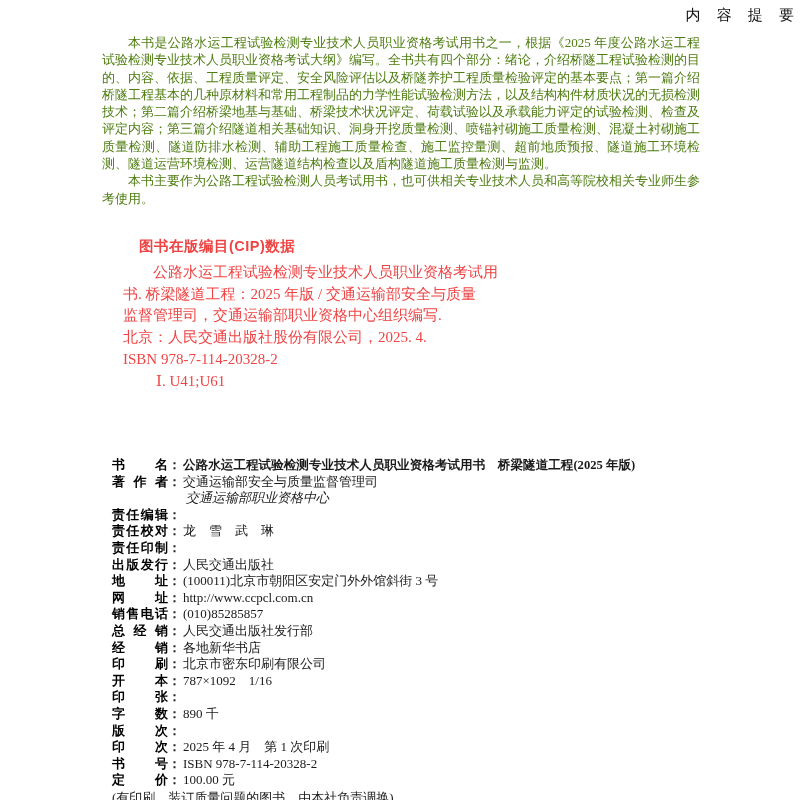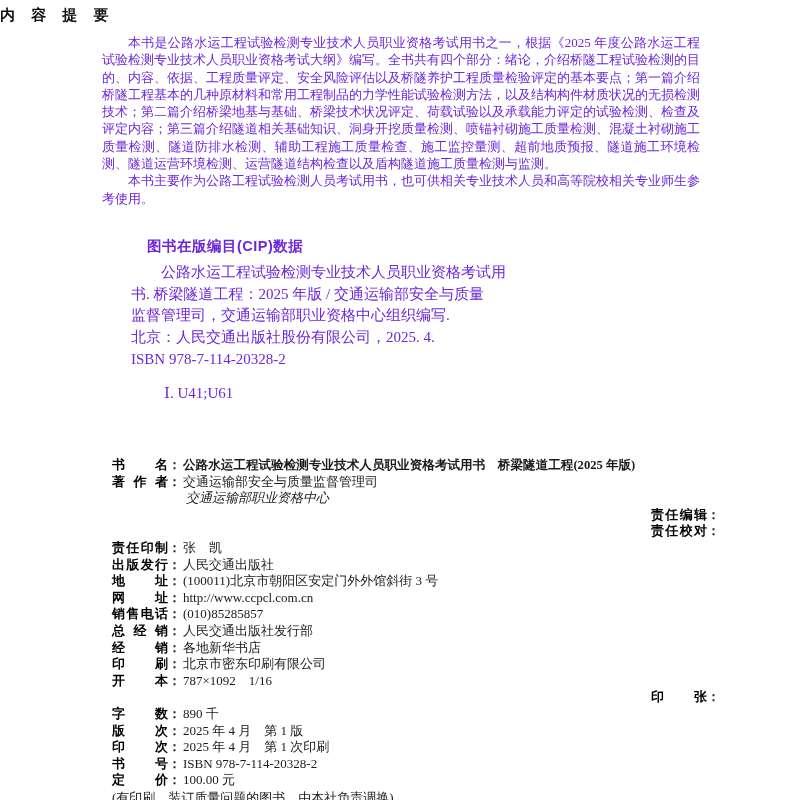--- a/index.html
+++ b/index.html
@@ -10,67 +10,67 @@
     font-family: "Liberation Serif", "DejaVu Serif", serif;
     position: relative;
     overflow: hidden;
   }
   .page { position: absolute; inset: 0; background: #fff; }
 
   
   .summary-title {
     position: absolute;
     top: 6px; left: 0; right: 0;
-    text-align: left;
-    font-family: "Liberation Sans", "DejaVu Sans", sans-serif;
-    font-weight: bold;
+    text-align: right;
+    font-family: "Liberation Sans", "DejaVu Sans", sans-serif;
+    font-weight: normal;
     font-size: 15px;
     letter-spacing: 6px;
     color: #111;
   }
   .summary-body {
     position: absolute;
     top: 34px; left: 102px; width: 598px;
     font-size: 13px;
     line-height: 17.3px;
     text-align: justify;
-    color: #6d28d9;
+    color: #4d7c0f;
   }
   .summary-body p { text-indent: 2em; }
 
   
   .cip {
     position: absolute;
-    top: 236px; left: 131px; width: 460px;
+    top: 236px; left: 123px; width: 460px;
     font-size: 15px;
     line-height: 21.8px;
-    color: #6d28d9;
+    color: #ef4444;
   }
   .cip-header {
     font-family: "Liberation Sans", "DejaVu Sans", sans-serif;
     font-weight: bold;
     font-size: 14.5px;
     text-indent: 1.1em;
     margin-bottom: 4px;
     letter-spacing: 0.5px;
   }
   .cip-line { white-space: nowrap; }
   .cip-l0 { text-indent: 2em; }
-  .cip-l5 { text-indent: 2.2em; margin-top: 12px; }
+  .cip-l5 { text-indent: 2.2em; }
   .cip-l6 { text-indent: 1em; }
 
   
   .colophon {
     position: absolute;
     top: 457px; left: 112px; width: 610px;
     font-size: 13px;
     line-height: 16.6px;
     color: #1a1a1a;
   }
-  .c-row { display: flex; align-items: baseline; white-space: nowrap; justify-content: flex-end; }
+  .c-row { display: flex; align-items: baseline; white-space: nowrap; }
   .c-label {
     display: inline-block;
     width: 56px;
     flex: 0 0 56px;
     text-align: justify;
     text-align-last: justify;
     -moz-text-align-last: justify;
     font-family: "Liberation Sans", "DejaVu Sans", sans-serif;
     font-weight: bold;
     color: #000;
@@ -130,26 +130,26 @@
     </div>
 
     <div class="c-row">
       <span class="c-label">责任编辑</span>
         <span class="c-colon">：</span>
     </div>
 
     <div class="c-row">
       <span class="c-label">责任校对</span>
         <span class="c-colon">：</span>
+      <span class="c-value">龙　雪　武　琳</span>
     </div>
 
     <div class="c-row">
       <span class="c-label">责任印制</span>
         <span class="c-colon">：</span>
-      <span class="c-value">张　凯</span>
     </div>
 
     <div class="c-row">
       <span class="c-label">出版发行</span>
         <span class="c-colon">：</span>
       <span class="c-value">人民交通出版社</span>
     </div>
 
     <div class="c-row">
       <span class="c-label">地址</span>
@@ -200,21 +200,20 @@
 
     <div class="c-row">
       <span class="c-label">字数</span>
         <span class="c-colon">：</span>
       <span class="c-value">890 千</span>
     </div>
 
     <div class="c-row">
       <span class="c-label">版次</span>
         <span class="c-colon">：</span>
-      <span class="c-value">2025 年 4 月　第 1 版</span>
     </div>
 
     <div class="c-row">
       <span class="c-label">印次</span>
         <span class="c-colon">：</span>
       <span class="c-value">2025 年 4 月　第 1 次印刷</span>
     </div>
 
     <div class="c-row">
       <span class="c-label">书号</span>

